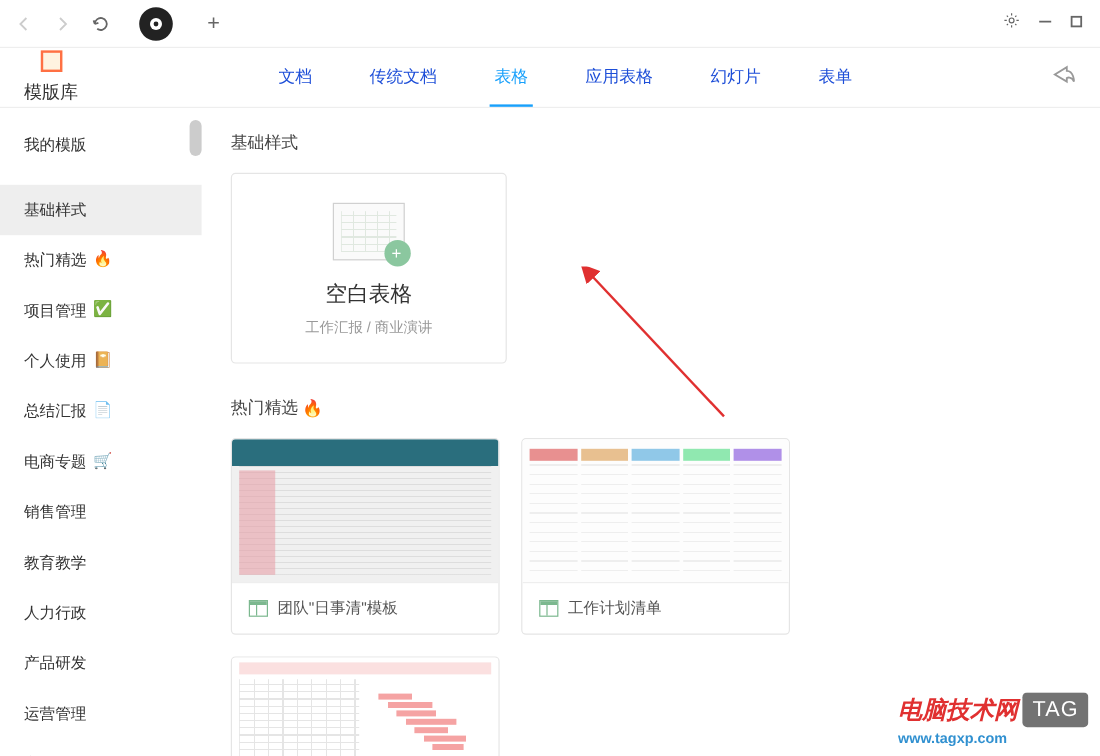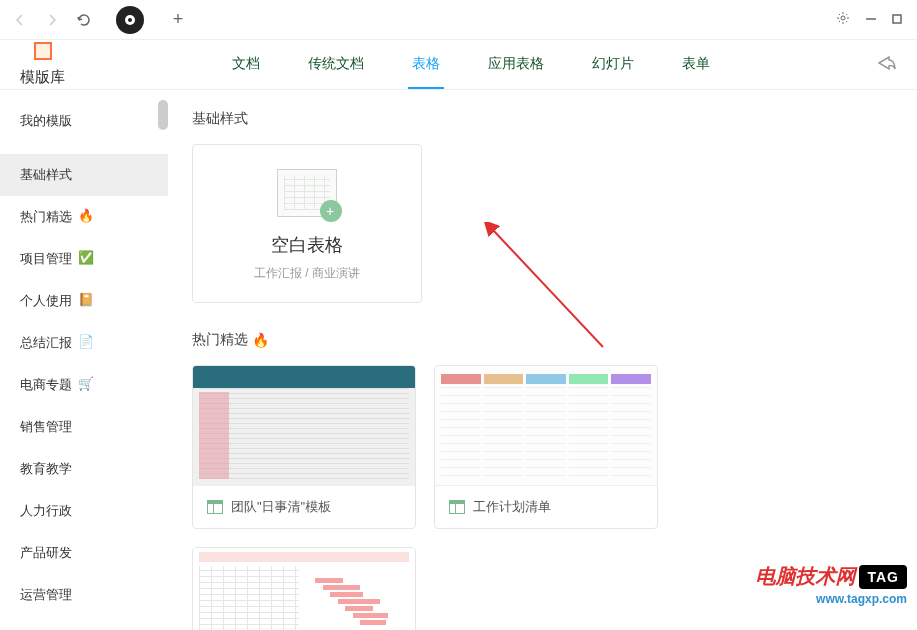--- a/index.html
+++ b/index.html
@@ -21,21 +21,21 @@
     .win-ctrl { color: #666; cursor: pointer; }
     
     
     .app { display: flex; height: calc(100% - 40px); }
     
     
     .app-top { height: 50px; display: flex; align-items: center; padding: 0 20px; border-bottom: 1px solid #eee; position: absolute; top: 40px; left: 0; right: 0; background: #fff; z-index: 5; }
     .brand { display: flex; align-items: center; gap: 8px; font-size: 15px; color: #333; flex-direction: column; }
     .brand-icon { width: 18px; height: 18px; border: 2px solid #ff7043; background: #fff3e0; }
     .doc-tabs { display: flex; gap: 40px; margin: 0 auto; align-items: center; }
-    .doc-tab { font-size: 14px; color: #14532d; padding: 14px 4px; cursor: pointer; border-bottom: 2px solid transparent; }
+    .doc-tab { font-size: 14px; color: #1d4ed8; padding: 14px 4px; cursor: pointer; border-bottom: 2px solid transparent; }
     .doc-tab.active { color: #18a0fb; border-bottom-color: #18a0fb; }
     .share-btn { color: #999; cursor: pointer; }
     
     
     .sidebar { width: 168px; height: 100%; padding-top: 60px; overflow-y: auto; position: relative; }
     .sidebar-inner { padding: 0; }
     .side-item { padding: 12px 20px; font-size: 13px; color: #333; cursor: pointer; display: flex; align-items: flex-start; gap: 6px; }
     .side-item.active { background: #eee; }
     .side-sep { height: 12px; }
     .scrollbar { position: absolute; right: 0; top: 60px; width: 10px; height: 30px; background: #ccc; border-radius: 5px; }
@@ -77,24 +77,24 @@
     .pv2 .col:nth-child(5) .head { background: #b090e8; }
     .pv2 .col .body { height: 90px; background: repeating-linear-gradient(0deg, #eee 0 1px, transparent 1px 8px); }
     
     .pv3 { background: #fff; }
     .pv3::before { content: ''; position: absolute; top: 4px; left: 6px; right: 6px; height: 10px; background: #fbe0e0; }
     .pv3 .table-area { position: absolute; top: 18px; left: 6px; width: 45%; bottom: 6px; background: repeating-linear-gradient(0deg, #e5e5e5 0 1px, transparent 1px 6px), repeating-linear-gradient(90deg, #e5e5e5 0 1px, transparent 1px 12px); }
     .pv3 .gantt { position: absolute; top: 30px; left: 55%; right: 6px; }
     .pv3 .gantt div { height: 5px; background: #f5a3a3; margin-bottom: 2px; }
     
     
-    .watermark { position: absolute; right: 10px; bottom: 24px; text-align: right; }
+    .watermark { position: absolute; right: 10px; bottom: 8px; text-align: left; }
     .wm-top { display: flex; align-items: center; gap: 4px; }
     .wm-text { font-size: 20px; font-weight: bold; color: #e03030; font-style: italic; }
-    .wm-tag { background: #000000; color: #fff; padding: 4px 8px; font-size: 14px; font-weight: bold; border-radius: 4px; letter-spacing: 1px; }
+    .wm-tag { background: #737373; color: #fff; padding: 4px 8px; font-size: 18px; font-weight: normal; border-radius: 4px; letter-spacing: 1px; }
     .wm-url { font-size: 12px; color: #3090d0; margin-top: 2px; font-weight: bold; }
   </style>
 </head>
 <body>
 
 <div class="browser-bar">
   <div class="nav-controls">
     <div class="nav-btn">
       <svg width="16" height="16" viewBox="0 0 16 16">
           <path d="M10 3 L5 8 L10 13" stroke="currentColor" fill="none" stroke-width="1.5"></path>

